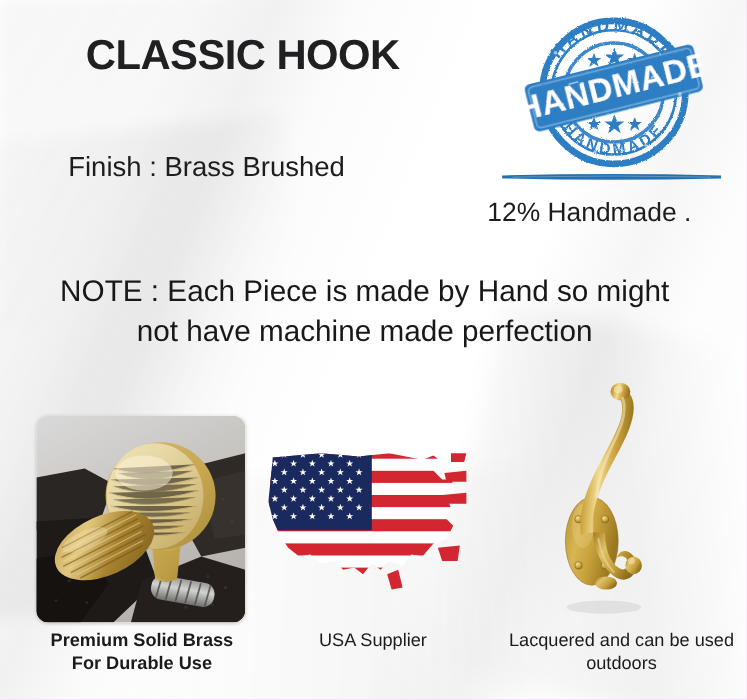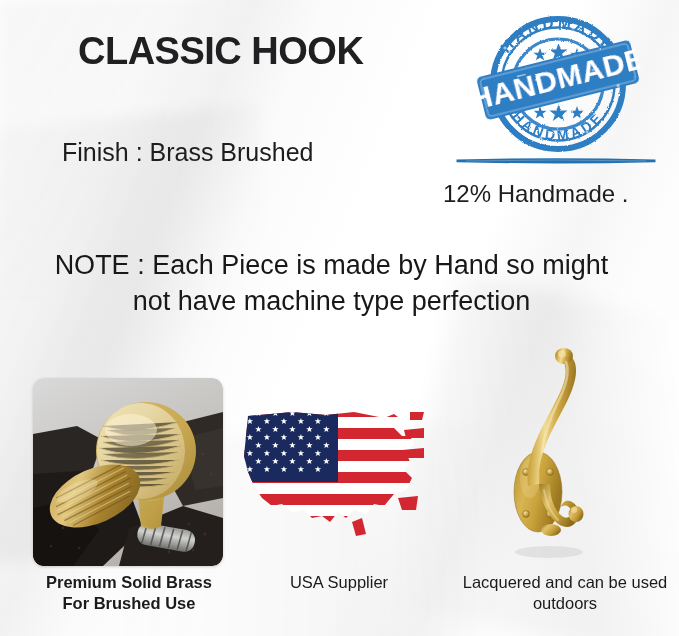--- a/index.html
+++ b/index.html
@@ -294,21 +294,21 @@
     <svg viewBox="0 0 200 7" width="200" height="7" aria-hidden="true">
       <path d="M0.5,1.5 Q100,-1.2 199.5,1.5 L199.5,4.2 Q100,6.6 0.5,4.2 Z" fill="#2470b0"></path>
       <path d="M10,3.0 Q100,1.0 190,3.0" stroke="#ffffff" stroke-width="0.7" opacity="0.35" fill="none"></path>
     </svg>
   </div>
 
   <div class="handmade-pct">12% Handmade .</div>
 
   <div class="note">
     <span>NOTE : Each Piece is made by Hand so might</span>
-    <span class="l2">not have machine type perfection</span>
+    <span class="l2">not have machine made perfection</span>
   </div>
 
   <div class="panels">
 
     <div class="panel panel-1">
       <div class="panel-media">
         <div class="photo-card">
           <svg viewBox="0 0 190 188" width="190" height="188" aria-hidden="true">
             <defs>
               <linearGradient id="bgGrey" x1="0" y1="0" x2="0.5" y2="1">
@@ -423,21 +423,21 @@
                 <ellipse cx="48" cy="106" rx="22" ry="8" fill="#f6e6b4" opacity="0.35"></ellipse>
               </g>
 
               <rect x="0" y="0" width="190" height="188" fill="none"></rect>
             </g>
           </svg>
         </div>
       </div>
       <div class="panel-caption bold">
         <span>Premium Solid Brass</span>
-        <span class="l2">For Brushed Use</span>
+        <span class="l2">For Durable Use</span>
       </div>
     </div>
 
     <div class="panel panel-2">
       <div class="panel-media">
         <div class="usa-map">
           <svg viewBox="0 0 192 140" width="192" height="140" aria-hidden="true">
             <defs>
               <clipPath id="usaClip">
                 <path d="M14,10 L58,6 L92,9 L120,6 L150,12 L160,8 L168,14 L160,22 L168,30

